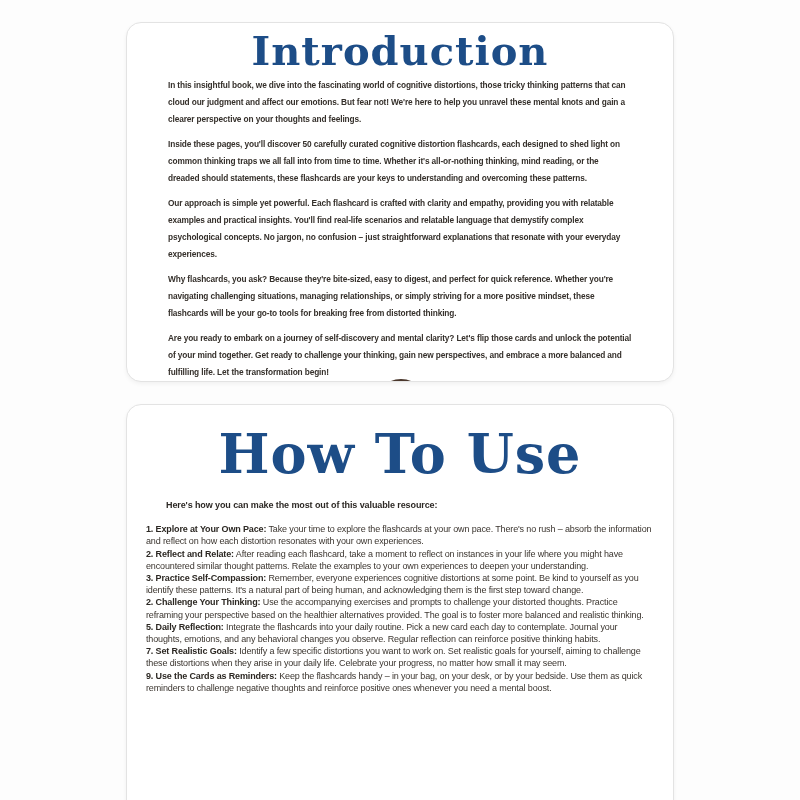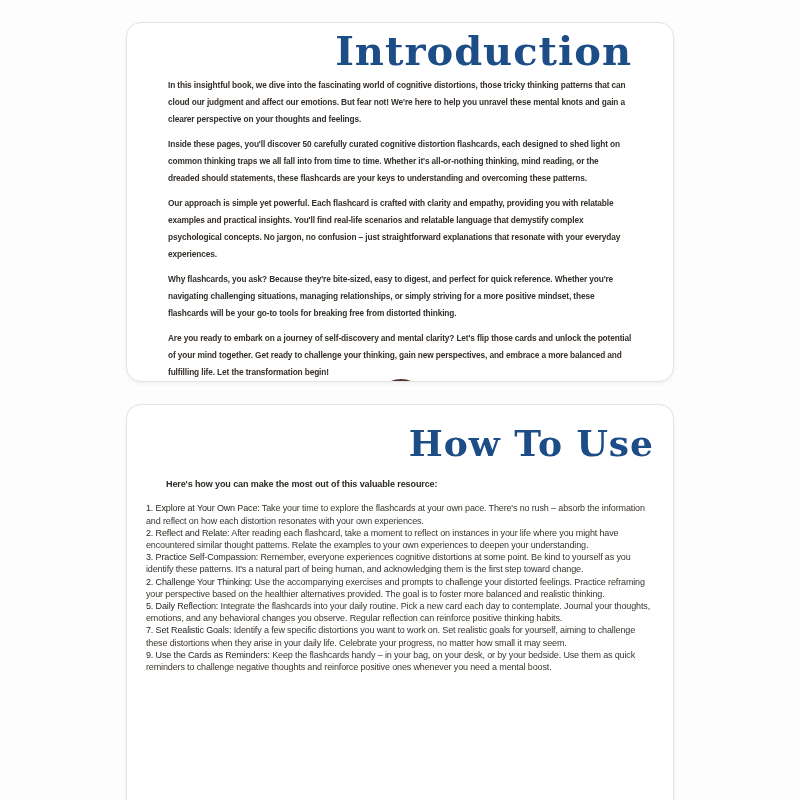--- a/index.html
+++ b/index.html
@@ -29,31 +29,31 @@
   }
   .howto-card {
     margin-top: 22px;
     height: 430px;
     padding: 8px 19px 0 19px;
   }
   .title {
     font-family: "DejaVu Serif", "Liberation Serif", serif;
     font-weight: 800;
     color: #1d4d87;
-    text-align: right;
+    text-align: center;
     margin: 0;
   }
   .intro-title {
     font-size: 40px;
     line-height: 1.1;
     letter-spacing: 1px;
     margin-bottom: 4px;
   }
   .howto-title {
-    font-size: 36px;
+    font-size: 54px;
     line-height: 1.15;
     letter-spacing: 1px;
     margin-top: 10px;
     margin-bottom: 14px;
   }
   .intro-body p {
     font-size: 8.3px;
     font-weight: 700;
     line-height: 17px;
     letter-spacing: -0.12px;
@@ -76,21 +76,21 @@
   }
   .howto-list p.item {
     font-size: 9px;
     font-weight: 400;
     line-height: 12.2px;
     letter-spacing: -0.14px;
     color: #3b352f;
     margin: 0;
   }
   .howto-list p.item b {
-    font-weight: 400;
+    font-weight: 700;
     color: #2c2823;
     margin-top: 30px;
   }
   svg text.bubble-text {
     font-family: "DejaVu Sans", sans-serif;
     fill: #4e4843;
     font-weight: 600;
   }
 </style>
 </head>
@@ -173,20 +173,20 @@
 
   <section class="card howto-card">
     <h1 class="title howto-title">How To Use</h1>
 
     <p class="howto-lead">Here's how you can make the most out of this valuable resource:</p>
 
     <div class="howto-list">
       <p class="item"><b>1. Explore at Your Own Pace:</b><span> Take your time to explore the flashcards at your own pace. There's no rush – absorb the information and reflect on how each distortion resonates with your own experiences.</span></p>
       <p class="item"><b>2. Reflect and Relate:</b><span> After reading each flashcard, take a moment to reflect on instances in your life where you might have encountered similar thought patterns. Relate the examples to your own experiences to deepen your understanding.</span></p>
       <p class="item"><b>3. Practice Self-Compassion:</b><span> Remember, everyone experiences cognitive distortions at some point. Be kind to yourself as you identify these patterns. It's a natural part of being human, and acknowledging them is the first step toward change.</span></p>
-      <p class="item"><b>2. Challenge Your Thinking:</b><span> Use the accompanying exercises and prompts to challenge your distorted feelings. Practice reframing your perspective based on the healthier alternatives provided. The goal is to foster more balanced and realistic thinking.</span></p>
+      <p class="item"><b>2. Challenge Your Thinking:</b><span> Use the accompanying exercises and prompts to challenge your distorted thoughts. Practice reframing your perspective based on the healthier alternatives provided. The goal is to foster more balanced and realistic thinking.</span></p>
       <p class="item"><b>5. Daily Reflection:</b><span> Integrate the flashcards into your daily routine. Pick a new card each day to contemplate. Journal your thoughts, emotions, and any behavioral changes you observe. Regular reflection can reinforce positive thinking habits.</span></p>
       <p class="item"><b>7. Set Realistic Goals:</b><span> Identify a few specific distortions you want to work on. Set realistic goals for yourself, aiming to challenge these distortions when they arise in your daily life. Celebrate your progress, no matter how small it may seem.</span></p>
       <p class="item"><b>9. Use the Cards as Reminders:</b><span> Keep the flashcards handy – in your bag, on your desk, or by your bedside. Use them as quick reminders to challenge negative thoughts and reinforce positive ones whenever you need a mental boost.</span></p>
     </div>
   </section>
 
 </div>
 
 </body></html>

